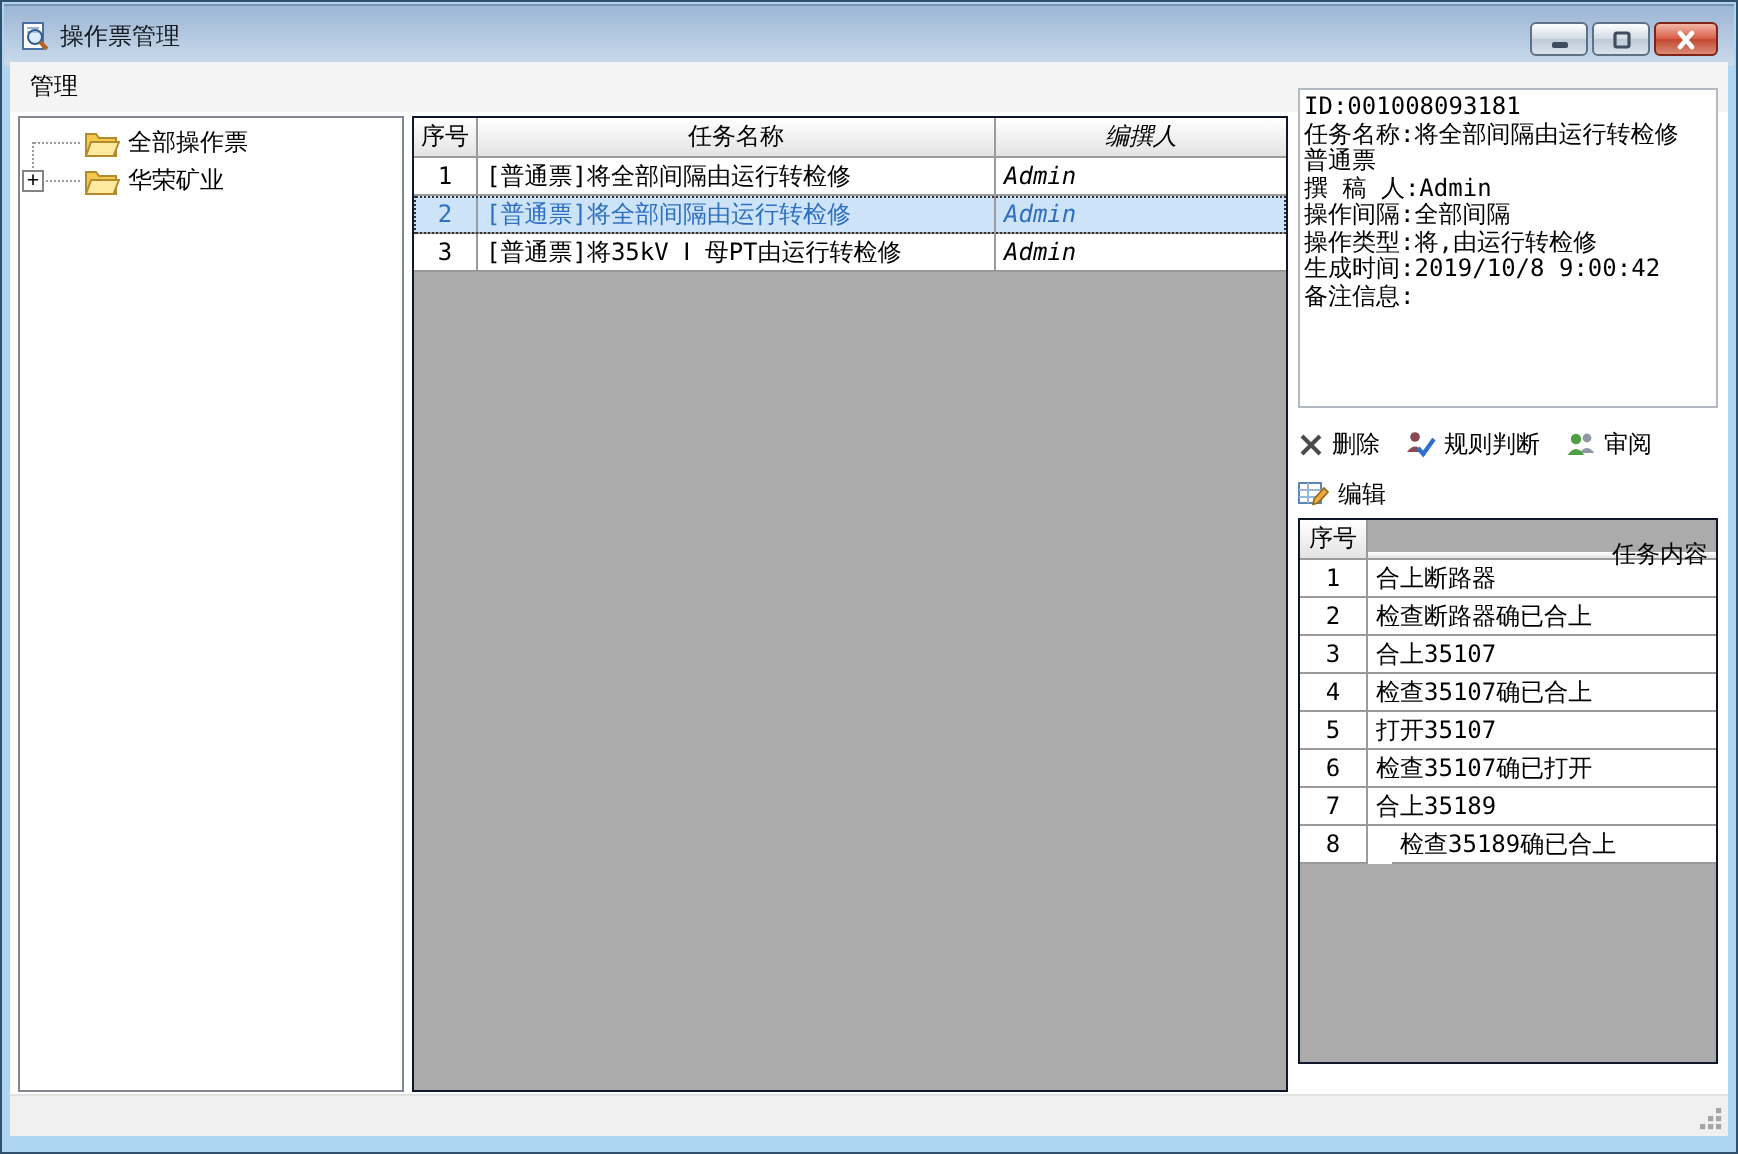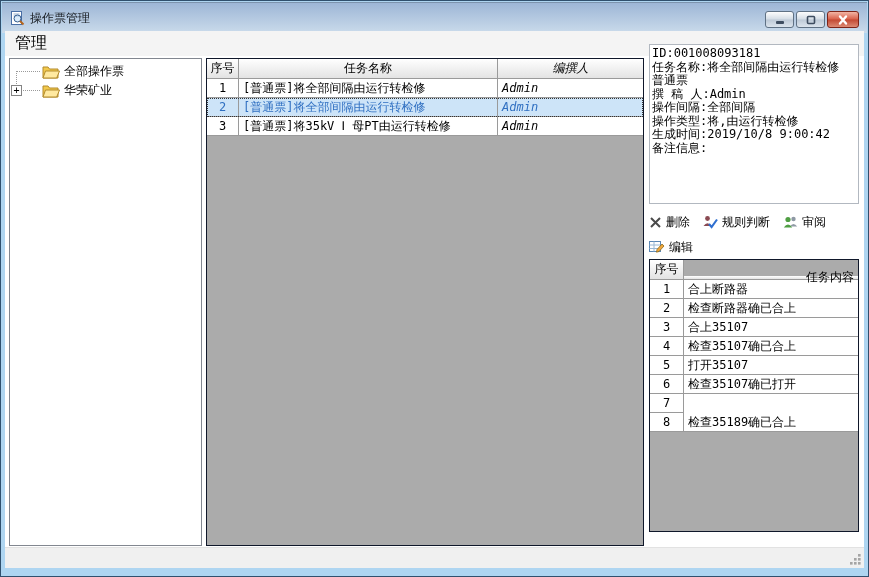--- a/index.html
+++ b/index.html
@@ -29,21 +29,21 @@
   }
   
   .body {
     position:absolute; left:4px; top:30px; right:4px; bottom:8px;
     background:#ffffff; overflow:hidden;
   }
   .menubar {
     position:absolute; left:0; top:0; right:0; height:25px;
     background:#f4f4f4; display:flex; align-items:center;
   }
-  .menu-item { font-size:16px; color:#000; padding:4px 10px; }
+  .menu-item { font-size:12px; color:#000; padding:4px 10px; }
   
   .tree-panel {
     position:absolute; left:4px; top:27px; width:193px; height:488px;
     background:#fff; border:1px solid #828790; overflow:hidden;
   }
   .tree-item { position:relative; height:19px; display:flex; align-items:center; font-size:12px; color:#000; }
   .tree-item .indent { width:32px; height:19px; position:relative; flex:none; }
   .dot-h { position:absolute; left:6px; right:2px; top:9px; border-top:1px dotted #9a9a9a; }
   .dot-v { position:absolute; left:6px; top:9px; height:19px; border-left:1px dotted #9a9a9a; }
   .expand-box {
@@ -269,24 +269,25 @@
             <div class="grid-row">
               <div class="cell cg-no center">5</div>
               <div class="cell cg-content" style="border-right: none;">打开35107</div>
             </div>
             <div class="grid-row">
               <div class="cell cg-no center">6</div>
               <div class="cell cg-content" style="border-right: none;">检查35107确已打开</div>
             </div>
             <div class="grid-row">
               <div class="cell cg-no center">7</div>
+              <div class="cell cg-content" style="border-right: none;">合上35189</div>
             </div>
             <div class="grid-row">
               <div class="cell cg-no center">8</div>
-              <div class="cell cg-content" style="border-right: none;">检查35189确已合上</div>
+              <div class="cell cg-content" style="border-right: none; margin-left: 12px;">检查35189确已合上</div>
             </div>
           </div>
       </div>
     </div>
 
     <div class="statusbar">
       <svg class="grip" viewBox="0 0 13 13">
         <g fill="#a5a5a5">
           <rect x="9" y="1" width="2.6" height="2.6"></rect>
           <rect x="5" y="5" width="2.6" height="2.6"></rect>

